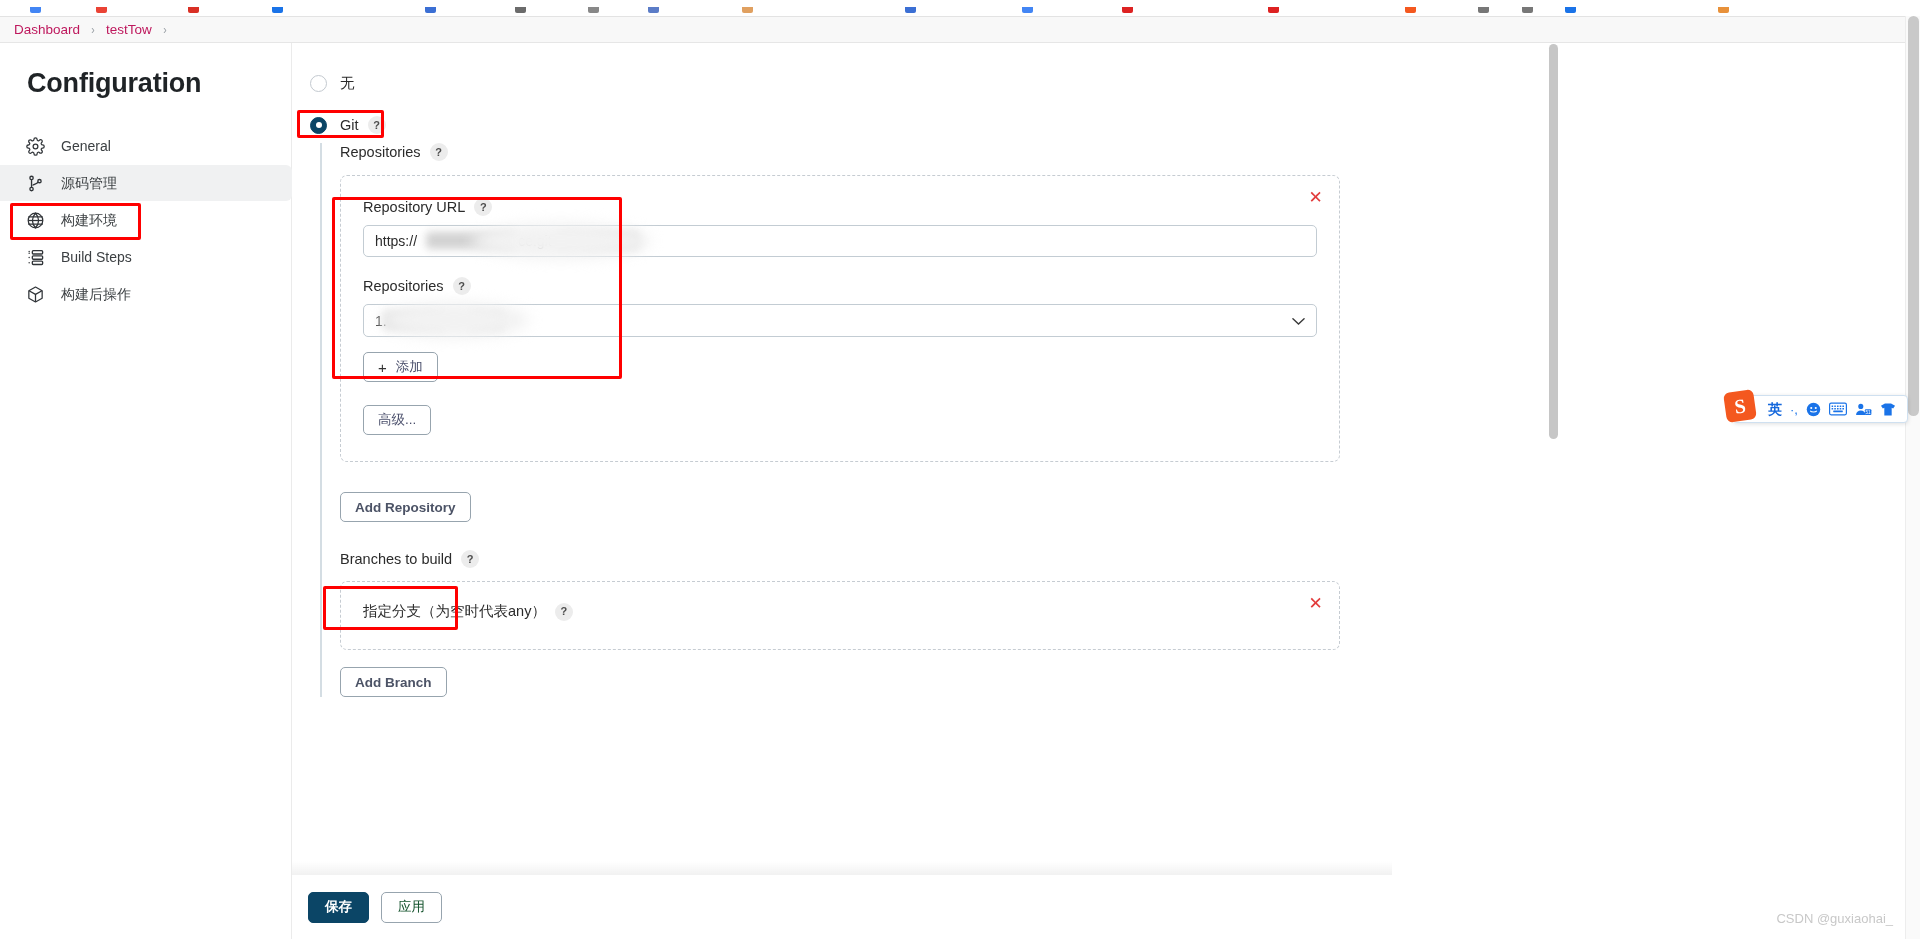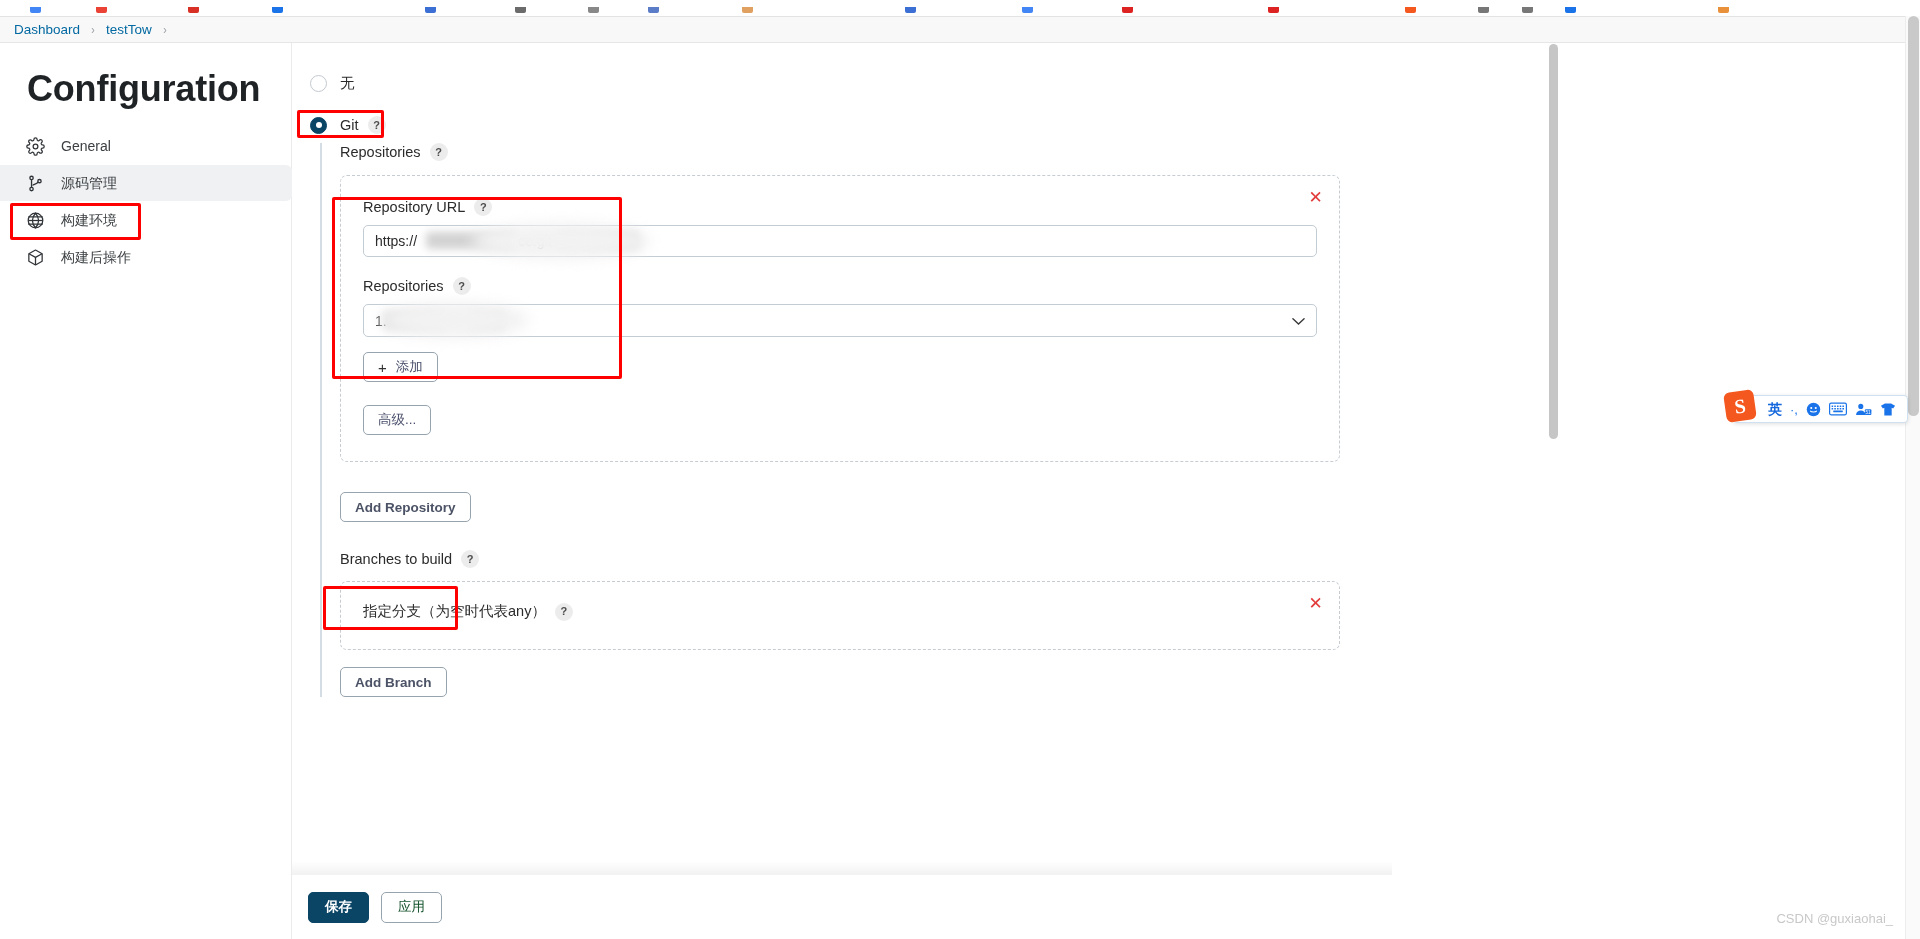--- a/index.html
+++ b/index.html
@@ -33,36 +33,36 @@
     position: absolute; top: 16px; left: 0;
     width: 1920px; height: 27px;
     background: #f8f8f8;
     border-top: 1px solid #e3e3e3;
     border-bottom: 1px solid #e6e6e6;
     display: flex; align-items: center;
     padding-left: 14px;
     font-size: 13.5px;
     color: #3d4145;
   }
-  .crumb-link { color: #0369a1; text-decoration: none; white-space: nowrap; }
+  .crumb-link { color: #be185d; text-decoration: none; white-space: nowrap; }
   .crumb-sep {
     color: #9aa0a6; margin: 0 11px; font-size: 12px;
     transform: scaleX(0.85);
   }
 
   
   .sidebar {
     position: absolute; top: 43px; left: 0;
     width: 292px; height: 896px;
     background: #ffffff;
     border-right: 1px solid #ebebeb;
   }
   .side-title {
     position: absolute; top: 25px; left: 27px;
-    font-size: 36px; font-weight: bold;
+    font-size: 27px; font-weight: bold;
     letter-spacing: -0.2px;
     color: #1f2326;
   }
   .side-nav { position: absolute; top: 85px; left: 0; width: 292px; }
   .side-item {
     position: relative;
     height: 36px;
     display: flex; align-items: center;
     padding-left: 25px;
     font-size: 14px;
@@ -416,20 +416,34 @@
         <svg width="19" height="19" viewBox="0 0 24 24" fill="none" stroke="#303438" stroke-width="1.6">
           <circle cx="12" cy="12" r="9.2"></circle>
           <path d="M2.8 12h18.4"></path>
           <path d="M2.8 7.5h18.4M2.8 16.5h18.4"></path>
           <path d="M12 2.8c2.6 2.8 3.9 6 3.9 9.2s-1.3 6.4-3.9 9.2C9.4 18.4 8.1 15.2 8.1 12S9.4 5.6 12 2.8z"></path>
         </svg>
       </span>
       <span class="side-lbl">构建环境</span>
     </div>
 
+    <div class="side-item">
+      <span class="side-ico">
+        <svg width="19" height="19" viewBox="0 0 24 24" fill="none" stroke="#303438" stroke-width="1.7" stroke-linecap="round">
+          <rect x="8" y="3.4" width="13" height="4.2" rx="1.2"></rect>
+          <rect x="8" y="10" width="13" height="4.2" rx="1.2"></rect>
+          <rect x="8" y="16.6" width="13" height="4.2" rx="1.2"></rect>
+          <circle cx="4" cy="4.4" r="0.9" fill="#303438" stroke="none"></circle>
+          <circle cx="4" cy="6.6" r="0.9" fill="#303438" stroke="none"></circle>
+          <circle cx="4" cy="12.1" r="0.9" fill="#303438" stroke="none"></circle>
+          <circle cx="4" cy="18.7" r="0.9" fill="#303438" stroke="none"></circle>
+        </svg>
+      </span>
+      <span class="side-lbl">Build Steps</span>
+    </div>
 
     <div class="side-item">
       <span class="side-ico">
         <svg width="19" height="19" viewBox="0 0 24 24" fill="none" stroke="#303438" stroke-width="1.6" stroke-linejoin="round">
           <path d="M12 2.6l8.4 4.6v9.6L12 21.4 3.6 16.8V7.2z"></path>
           <path d="M3.8 7.3L12 11.9l8.2-4.6"></path>
           <path d="M12 11.9v9.5"></path>
         </svg>
       </span>
       <span class="side-lbl">构建后操作</span>

